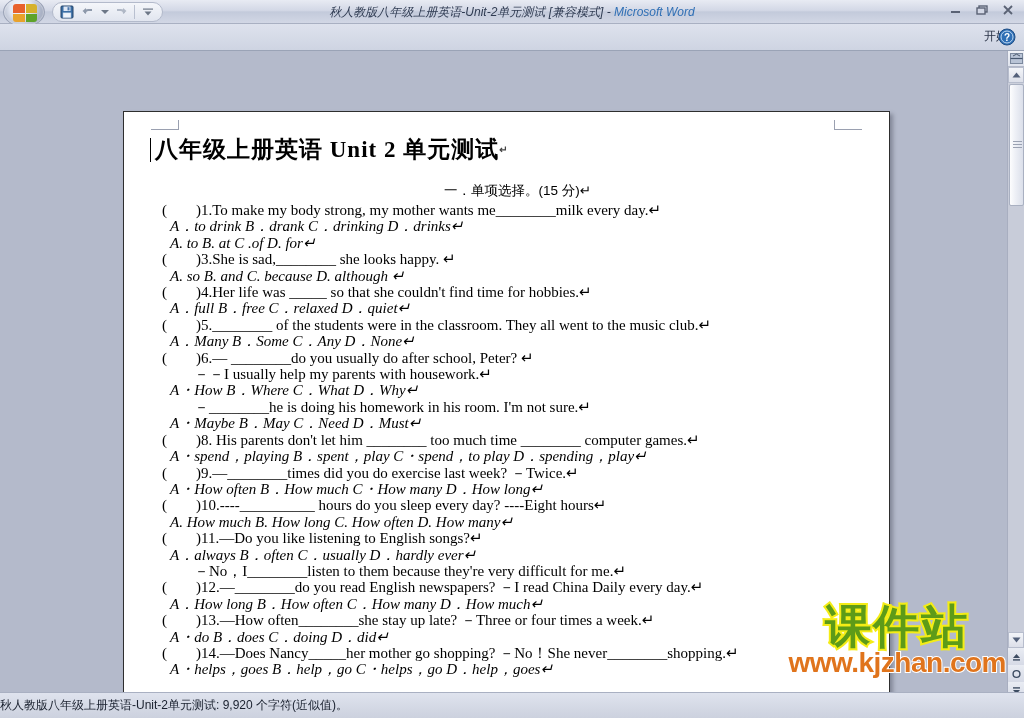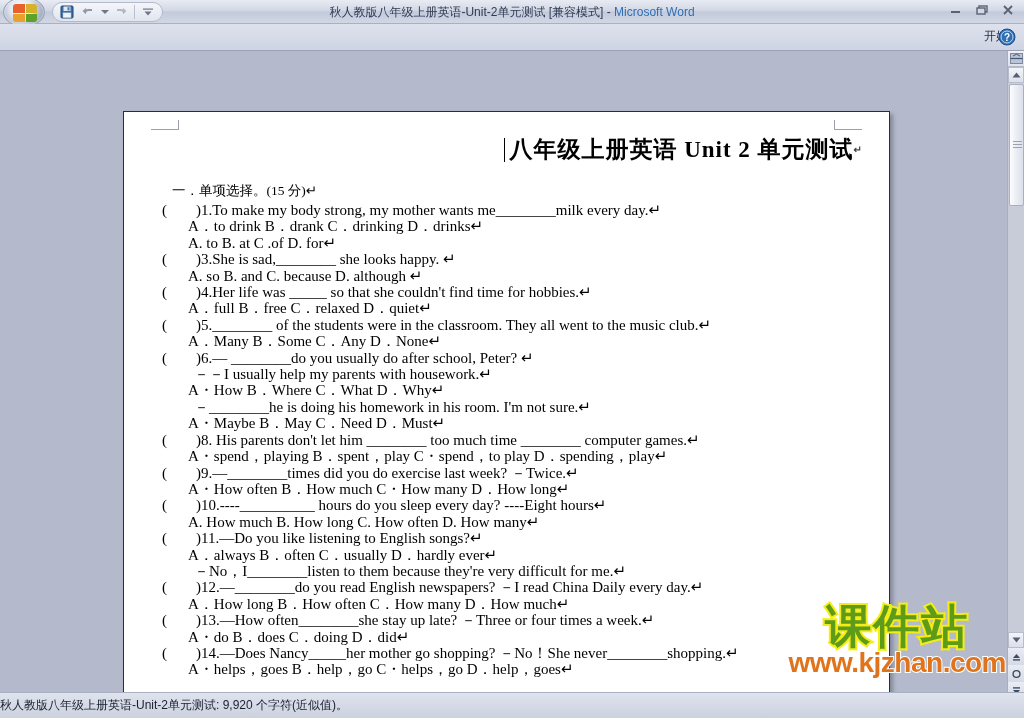--- a/index.html
+++ b/index.html
@@ -49,21 +49,21 @@
          background: linear-gradient(180deg,#f4f6fa,#e1e5ef);
          border: 1px solid #b3bacb; border-radius: 10px; }
   .qat-btn { width: 20px; height: 17px; display:flex; align-items:center; justify-content:center;
              cursor:pointer; border-radius:2px; }
   .qat-btn svg { display:block; }
   .qat-sep { width:1px; height:14px; background:#b9c0d0; margin:0 2px; }
 
   .title-text {
     position: absolute; left: 0; right: 0; top: 0; height: 24px;
     line-height: 24px; text-align: center;
-    font-size: 12px; color: #2f3b52; white-space: nowrap;
+    font-size: 12px; color: #2f3b52; white-space: nowrap; font-style: italic;
   }
   .title-text .app-name { color: #2f6fb5; }
   .wincontrols { position: absolute; right: 4px; top: 1px; display: flex; gap: 2px; }
   .wc { width: 24px; height: 18px; display:flex; align-items:center; justify-content:center; cursor:pointer; }
 
   
   .ribbon {
     position: relative;
     height: 27px;
     background: linear-gradient(180deg,#dee2ed 0%,#ced4e2 100%);
@@ -92,49 +92,50 @@
   .margin-mark { position: absolute; width: 28px; height: 10px; }
   .mm-tl { left: 27px; top: 8px; border-bottom: 1px solid #9aa0b0; border-right: 1px solid #9aa0b0; }
   .mm-tr { right: 27px; top: 8px; border-bottom: 1px solid #9aa0b0; border-left: 1px solid #9aa0b0; }
 
   .doc {
     position: absolute; left: 0; top: 0; right: 0;
     padding: 12px 26px 0 26px;
     color: #000;
   }
   .doc-title {
-    text-align: right;
+    text-align: left;
     font-family: "Liberation Serif", serif;
     font-size: 23px;
     font-weight: bold;
     letter-spacing: 1px;
     margin: 10px 0 12px 0;
     position: relative;
   }
   .doc-title .caret {
     display:inline-block; width:1px; height:24px; background:#000;
     vertical-align:-5px; margin-right:4px;
   }
   .doc-title .pm { font-size: 10px; vertical-align: 4px; color:#444; }
 
   .sec-head {
-    font-family: Liberation Serif, serif;
+    font-family: Liberation Sans, sans-serif;
     font-size: 13.5px;
     margin: 17px 0 2px 22px;
+    text-align: center;
   }
 
   .qline {
     font-family: "Liberation Serif", serif;
     font-size: 15px;
     line-height: 16.4px;
     white-space: nowrap;
     margin-left: 12px;
   }
   .qline .paren { letter-spacing: 0; display:inline-block; width: 34px; }
-  .opts { margin-left: 38px; }
+  .opts { margin-left: 20px; font-style: italic; }
   .sub  { margin-left: 44px; }
 
   
   .watermark {
     position: absolute; right: 18px; bottom: 20px;
     text-align: center; pointer-events: none;
     z-index: 5;
   }
   .wm-cn {
     font-family: "DejaVu Sans", sans-serif;

